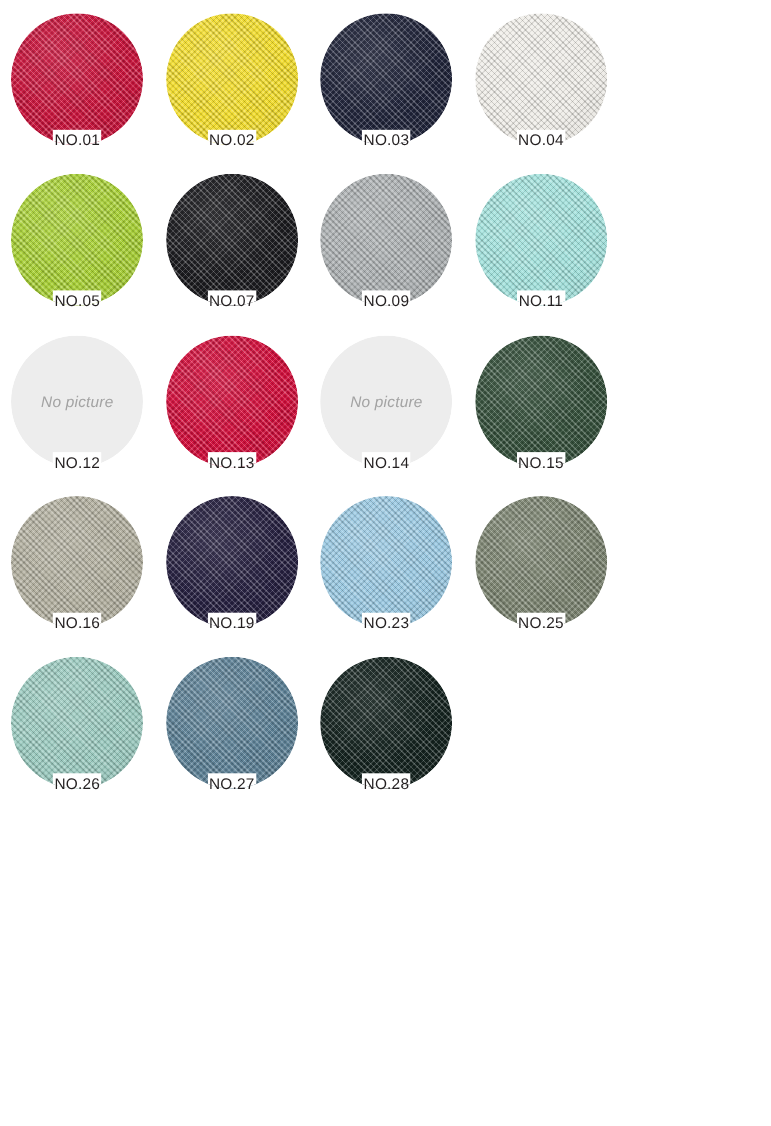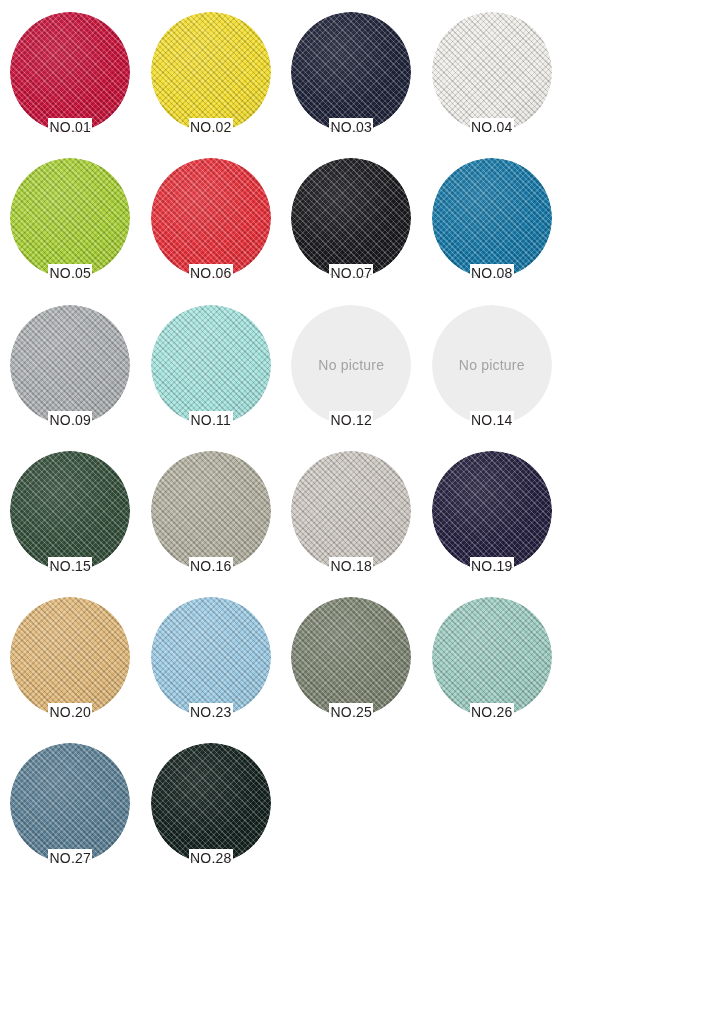--- a/index.html
+++ b/index.html
@@ -31,20 +31,21 @@
     align-items: center;
     justify-content: flex-start;
   }
 
   
   .disc-wrap {
     position: relative;
     width: 120px;
     height: 112px;
     margin-top: 4px;
+    font-style: italic;
   }
 
   .disc {
     position: absolute;
     left: 0;
     top: 0;
     width: 120px;
     height: 120px;
     border-radius: 50%;
     
@@ -152,35 +153,23 @@
       <div class="swatch-label">NO.04</div>
     </div>
     <div class="swatch-cell">
       <div class="disc-wrap">
         <div class="disc textured" style="background: rgb(168, 208, 55);"></div>
       </div>
       <div class="swatch-label">NO.05</div>
     </div>
     <div class="swatch-cell">
       <div class="disc-wrap">
-        <div class="disc textured" style="background: rgb(232, 50, 60);"></div>
-      </div>
-      <div class="swatch-label">NO.06</div>
-    </div>
-    <div class="swatch-cell">
-      <div class="disc-wrap">
         <div class="disc textured" style="background: rgb(27, 27, 31);"></div>
       </div>
       <div class="swatch-label">NO.07</div>
-    </div>
-    <div class="swatch-cell">
-      <div class="disc-wrap">
-        <div class="disc textured" style="background: rgb(24, 121, 168);"></div>
-      </div>
-      <div class="swatch-label">NO.08</div>
     </div>
     <div class="swatch-cell">
       <div class="disc-wrap">
         <div class="disc textured" style="background: rgb(173, 177, 179);"></div>
       </div>
       <div class="swatch-label">NO.09</div>
     </div>
     <div class="swatch-cell">
       <div class="disc-wrap">
         <div class="disc textured" style="background: rgb(164, 226, 221);"></div>
@@ -190,58 +179,52 @@
     <div class="swatch-cell">
       <div class="disc-wrap">
         <div class="disc placeholder" style="background: rgb(237, 237, 237);">
           <span class="placeholder-text">No picture</span>
         </div>
       </div>
       <div class="swatch-label">NO.12</div>
     </div>
     <div class="swatch-cell">
       <div class="disc-wrap">
+        <div class="disc textured" style="background: rgb(209, 15, 60);"></div>
+      </div>
+      <div class="swatch-label">NO.13</div>
+    </div>
+    <div class="swatch-cell">
+      <div class="disc-wrap">
         <div class="disc placeholder" style="background: rgb(237, 237, 237);">
           <span class="placeholder-text">No picture</span>
         </div>
       </div>
       <div class="swatch-label">NO.14</div>
     </div>
     <div class="swatch-cell">
       <div class="disc-wrap">
         <div class="disc textured" style="background: rgb(53, 80, 59);"></div>
       </div>
       <div class="swatch-label">NO.15</div>
     </div>
     <div class="swatch-cell">
       <div class="disc-wrap">
         <div class="disc textured" style="background: rgb(179, 176, 160);"></div>
       </div>
       <div class="swatch-label">NO.16</div>
     </div>
     <div class="swatch-cell">
       <div class="disc-wrap">
-        <div class="disc textured" style="background: rgb(205, 199, 193);"></div>
-      </div>
-      <div class="swatch-label">NO.18</div>
-    </div>
-    <div class="swatch-cell">
-      <div class="disc-wrap">
         <div class="disc textured" style="background: rgb(38, 32, 64);"></div>
       </div>
       <div class="swatch-label">NO.19</div>
     </div>
     <div class="swatch-cell">
       <div class="disc-wrap">
-        <div class="disc textured" style="background: rgb(224, 184, 122);"></div>
-      </div>
-      <div class="swatch-label">NO.20</div>
-    </div>
-    <div class="swatch-cell">
-      <div class="disc-wrap">
         <div class="disc textured" style="background: rgb(155, 201, 226);"></div>
       </div>
       <div class="swatch-label">NO.23</div>
     </div>
     <div class="swatch-cell">
       <div class="disc-wrap">
         <div class="disc textured" style="background: rgb(124, 132, 113);"></div>
       </div>
       <div class="swatch-label">NO.25</div>
     </div>

